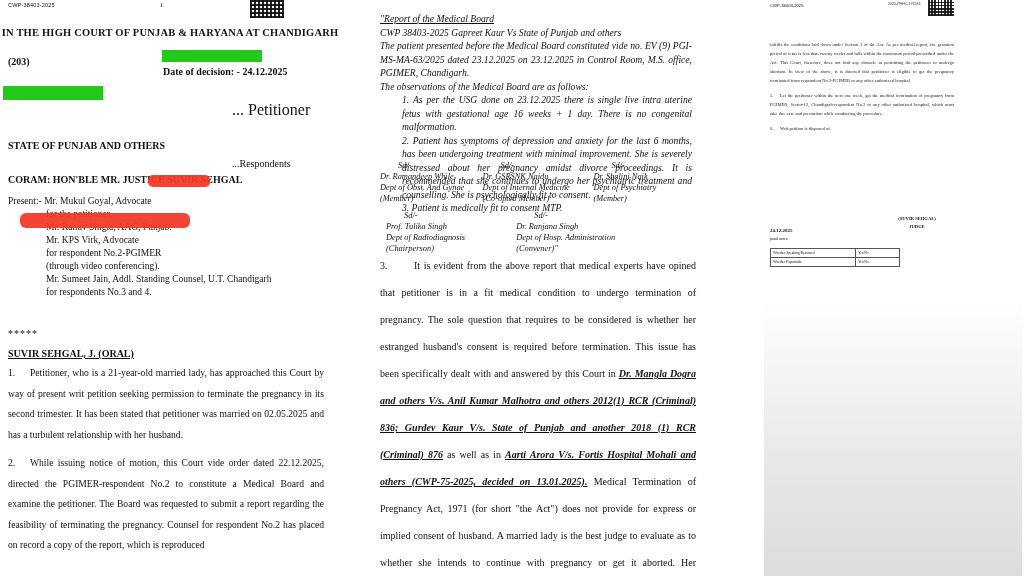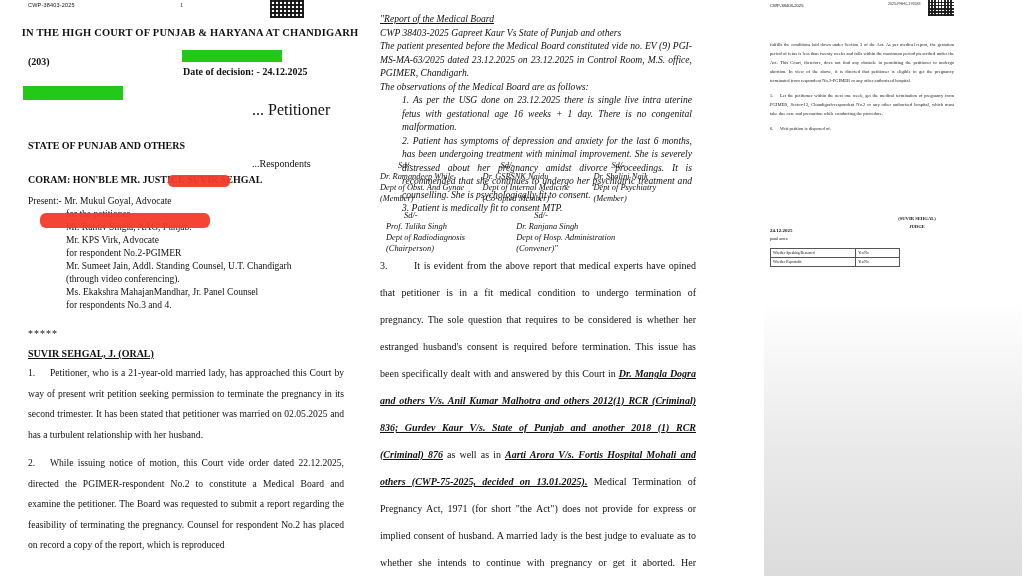--- a/index.html
+++ b/index.html
@@ -22,21 +22,20 @@
 
   
   .col1 {
     position: absolute;
     left: 0;
     top: 0;
     width: 340px;
     height: 576px;
     background: #fff;
     overflow: hidden;
-    margin-left: 20px;
   }
   .c1-head {
     position: absolute;
     top: 2px;
     left: 8px;
     font-size: 5.5px;
     font-family: "Liberation Sans", sans-serif;
     letter-spacing: 0.2px;
   }
   .c1-pageno {
@@ -368,23 +367,22 @@
     <div class="c1-state">STATE OF PUNJAB AND OTHERS</div>
     <div class="c1-resp">...Respondents</div>
     <div class="c1-coram">CORAM: HON'BLE MR. JUSTICE SUVIR SEHGAL</div>
 
     <div class="c1-present">
       <span>Present:-   Mr. Mukul Goyal, Advocate</span><br>
       <span class="indent">for the petitioner.</span>
       <span class="indent">Mr. Ranuv Singla, AAG, Punjab.</span>
       <span class="indent">Mr. KPS Virk, Advocate</span>
       <span class="indent">for respondent No.2-PGIMER</span>
+      <span class="indent">(through video conferencing).</span>
       <span class="indent">Mr. Sumeet Jain, Addl. Standing Counsel, U.T. Chandigarh</span>
-      <span class="indent">(through video conferencing).</span>
-      <span class="indent">Ms. Ekakshra MahajanMandhar, Jr. Panel Counsel</span>
       <span class="indent">for respondents No.3 and 4.</span>
     </div>
 
     <div class="hl-red1"></div>
     <div class="hl-red2"></div>
 
     <div class="c1-stars">*****</div>
     <div class="c1-judge">SUVIR SEHGAL, J. (ORAL)</div>
 
     <div class="c1-body">

